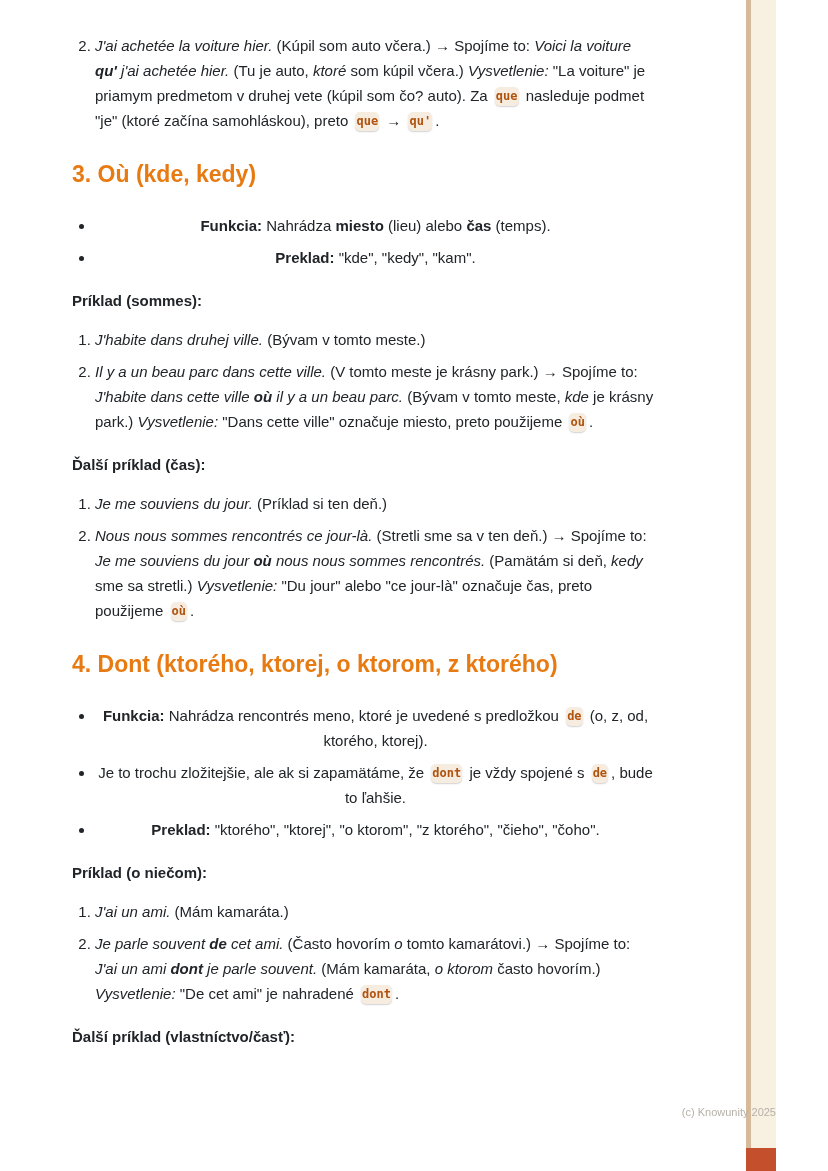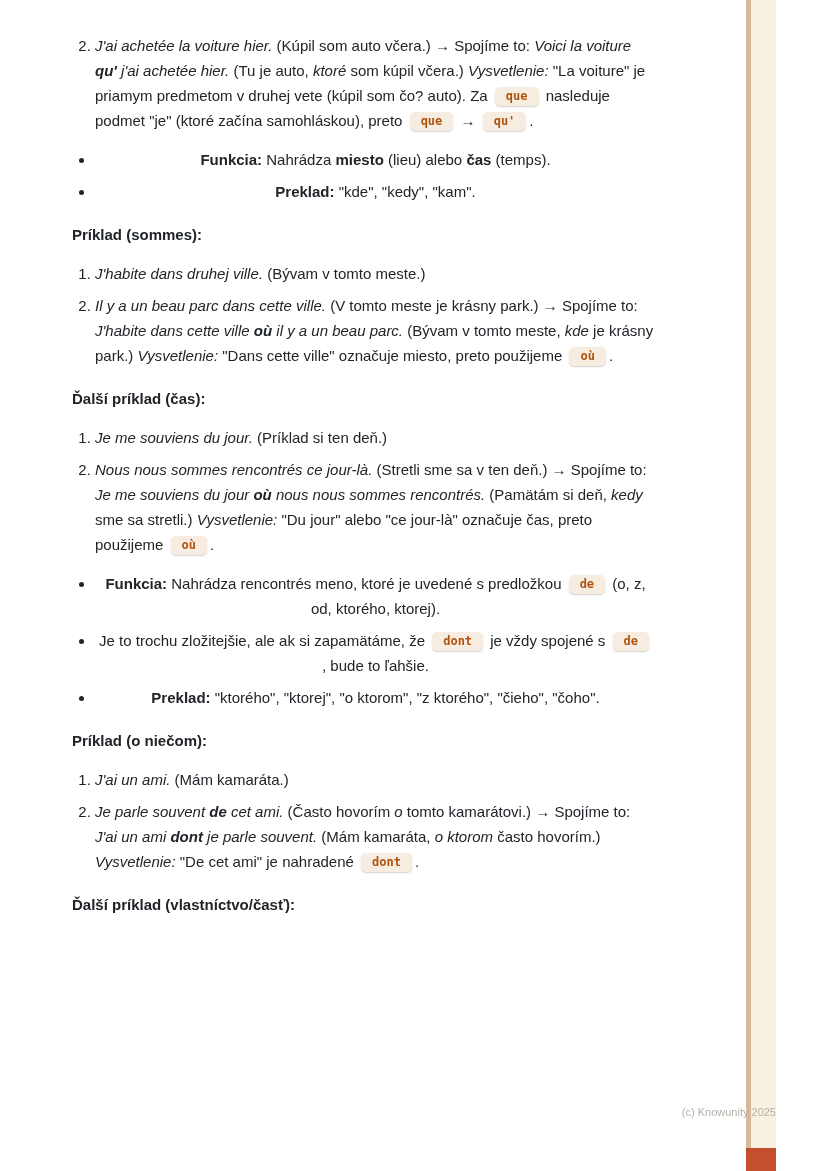--- a/index.html
+++ b/index.html
@@ -25,55 +25,57 @@
   .seg-n { font-style: normal; }
   .seg-i { font-style: italic; }
   .seg-b { font-weight: 700; }
   .seg-bi { font-weight: 700; font-style: italic; }
   .seg-chip {
     display: inline-block;
     font-family: "DejaVu Sans Mono", monospace;
     font-size: 12px; line-height: 15px; font-weight: 700;
     background: var(--chip-bg, #f7ece0);
     color: var(--chip-text, #b0530e);
-    padding: 2px 11px; border-radius: 5px;
+    padding: 2px 1px; border-radius: 5px;
     box-shadow: 0 1px 1.5px rgba(0,0,0,0.18);
     margin: 0 3px; vertical-align: 1px; white-space: nowrap;
   }
   .edge-line  { position: absolute; top: 0; right: 77px; width: 5px;  height: 100%; background: var(--band-line, #d5ba9b); }
   .edge-band  { position: absolute; top: 0; right: 52px; width: 25px; height: 100%; background: var(--band, #f8f1e2); }
   .edge-marker{ position: absolute; bottom: 0; right: 52px; width: 30px; height: 23px; background: var(--band-marker, #c44f2d); }
   .watermark  { position: absolute; right: 52px; bottom: 53px; font-size: 11px; color: var(--watermark, #b6b0a8); z-index: 2; }
 </style>
 </head>
 <body>
 
 <div class="edge-line"></div>
 <div class="edge-band"></div>
 <div class="edge-marker"></div>
 <div class="watermark">(c) Knowunity 2025</div>
 
 <div class="content" id="doc">
     <ol start="2">
       <li><span class="seg-i">J'ai achetée la voiture hier.</span><span class="seg-n"> (Kúpil som auto včera.) → Spojíme to: </span><span class="seg-i">Voici la voiture </span><span class="seg-bi">qu'</span><span class="seg-i"> j'ai achetée hier.</span><span class="seg-n"> (Tu je auto, </span><span class="seg-i">ktoré</span><span class="seg-n"> som kúpil včera.) </span><span class="seg-i">Vysvetlenie:</span><span class="seg-n"> "La voiture" je priamym predmetom v druhej vete (kúpil som čo? auto). Za </span><span class="seg-chip">que</span><span class="seg-n"> nasleduje podmet "je" (ktoré začína samohláskou), preto </span><span class="seg-chip">que</span><span class="seg-n"> → </span><span class="seg-chip">qu'</span><span class="seg-n">.</span></li>
     </ol>
+    <h2>3. Où (kde, kedy)</h2>
     <ul>
       <li><span class="seg-b">Funkcia:</span><span class="seg-n"> Nahrádza </span><span class="seg-b">miesto</span><span class="seg-n"> (lieu) alebo </span><span class="seg-b">čas</span><span class="seg-n"> (temps).</span></li>
       <li><span class="seg-b">Preklad:</span><span class="seg-n"> "kde", "kedy", "kam".</span></li>
     </ul>
     <p class="subheading">Príklad (sommes):</p>
     <ol start="1">
       <li><span class="seg-i">J'habite dans druhej ville.</span><span class="seg-n"> (Bývam v tomto meste.)</span></li>
       <li><span class="seg-i">Il y a un beau parc dans cette ville.</span><span class="seg-n"> (V tomto meste je krásny park.) → Spojíme to: </span><span class="seg-i">J'habite dans cette ville </span><span class="seg-bi">où</span><span class="seg-i"> il y a un beau parc.</span><span class="seg-n"> (Bývam v tomto meste, </span><span class="seg-i">kde</span><span class="seg-n"> je krásny park.) </span><span class="seg-i">Vysvetlenie:</span><span class="seg-n"> "Dans cette ville" označuje miesto, preto použijeme </span><span class="seg-chip">où</span><span class="seg-n">.</span></li>
     </ol>
     <p class="subheading">Ďalší príklad (čas):</p>
     <ol start="1">
       <li><span class="seg-i">Je me souviens du jour.</span><span class="seg-n"> (Príklad si ten deň.)</span></li>
       <li><span class="seg-i">Nous nous sommes rencontrés ce jour-là.</span><span class="seg-n"> (Stretli sme sa v ten deň.) → Spojíme to: </span><span class="seg-i">Je me souviens du jour </span><span class="seg-bi">où</span><span class="seg-i"> nous nous sommes rencontrés.</span><span class="seg-n"> (Pamätám si deň, </span><span class="seg-i">kedy</span><span class="seg-n"> sme sa stretli.) </span><span class="seg-i">Vysvetlenie:</span><span class="seg-n"> "Du jour" alebo "ce jour-là" označuje čas, preto použijeme </span><span class="seg-chip">où</span><span class="seg-n">.</span></li>
     </ol>
+    <h2>4. Dont (ktorého, ktorej, o ktorom, z ktorého)</h2>
     <ul>
       <li><span class="seg-b">Funkcia:</span><span class="seg-n"> Nahrádza rencontrés meno, ktoré je uvedené s predložkou </span><span class="seg-chip">de</span><span class="seg-n"> (o, z, od, ktorého, ktorej).</span></li>
       <li><span class="seg-n">Je to trochu zložitejšie, ale ak si zapamätáme, že </span><span class="seg-chip">dont</span><span class="seg-n"> je vždy spojené s </span><span class="seg-chip">de</span><span class="seg-n">, bude to ľahšie.</span></li>
       <li><span class="seg-b">Preklad:</span><span class="seg-n"> "ktorého", "ktorej", "o ktorom", "z ktorého", "čieho", "čoho".</span></li>
     </ul>
     <p class="subheading">Príklad (o niečom):</p>
     <ol start="1">
       <li><span class="seg-i">J'ai un ami.</span><span class="seg-n"> (Mám kamaráta.)</span></li>
       <li><span class="seg-i">Je parle souvent </span><span class="seg-bi">de</span><span class="seg-i"> cet ami.</span><span class="seg-n"> (Často hovorím </span><span class="seg-i">o</span><span class="seg-n"> tomto kamarátovi.) → Spojíme to: </span><span class="seg-i">J'ai un ami </span><span class="seg-bi">dont</span><span class="seg-i"> je parle souvent.</span><span class="seg-n"> (Mám kamaráta, </span><span class="seg-i">o ktorom</span><span class="seg-n"> často hovorím.) </span><span class="seg-i">Vysvetlenie:</span><span class="seg-n"> "De cet ami" je nahradené </span><span class="seg-chip">dont</span><span class="seg-n">.</span></li>
     </ol>

